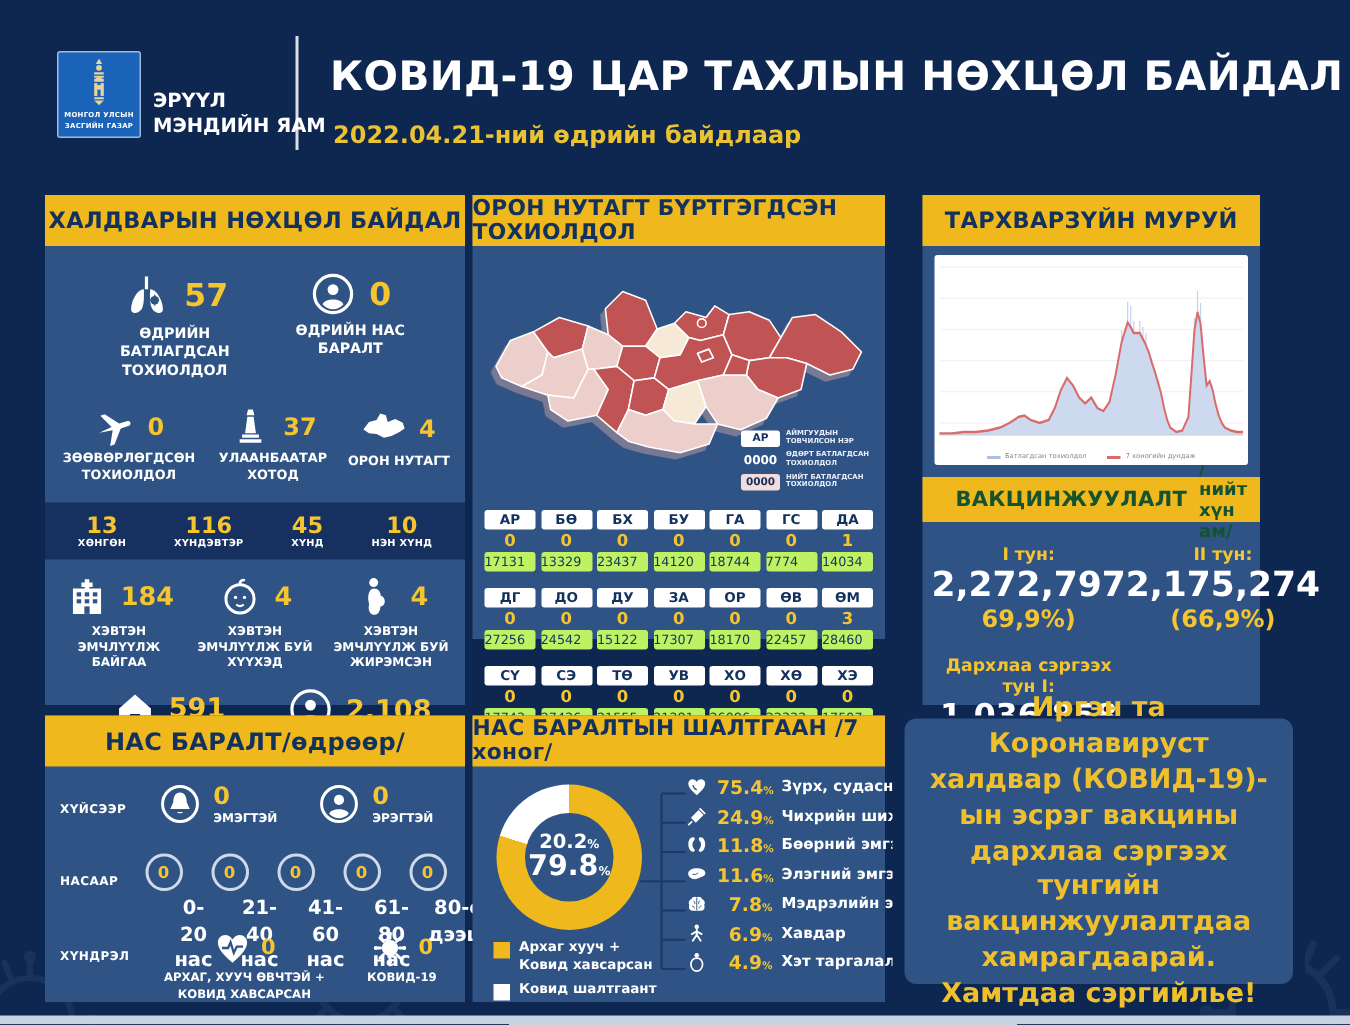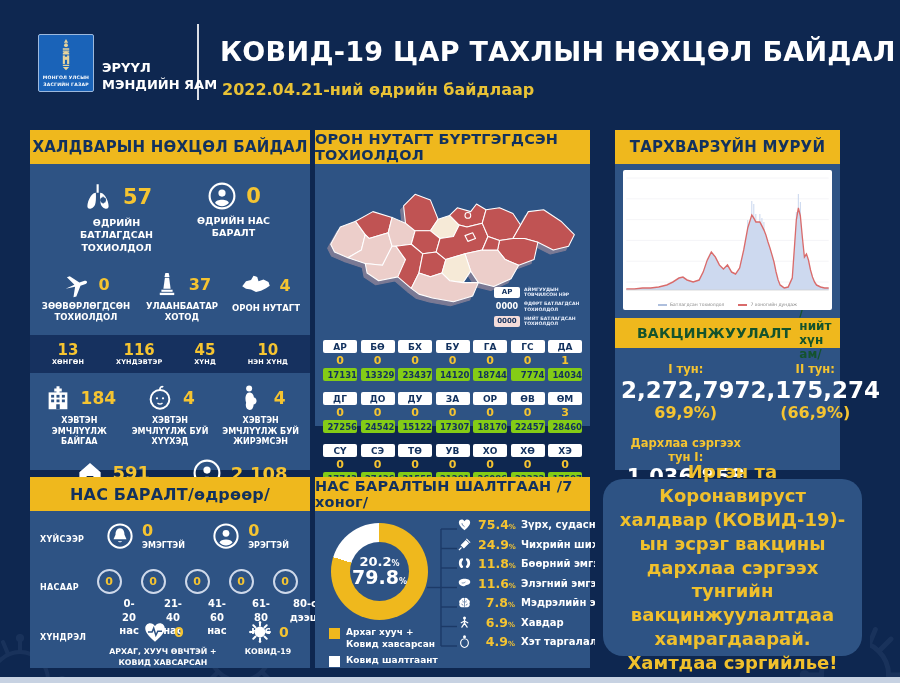--- a/index.html
+++ b/index.html
@@ -59,21 +59,21 @@
   .mleg-daily{color:#fff;font-weight:bold;font-size:8px;width:26px;text-align:center;}
   .mleg-total{background:#f4dcda;color:#12315e;font-weight:bold;font-size:7px;width:26px;text-align:center;
               border-radius:2px;padding:1px 0;}
   .mleg-label{color:#e8eefb;font-weight:bold;text-transform:uppercase;flex:1;}
   .prov-table{padding:4px 8px;}
   .prov-row{display:flex;justify-content:space-between;margin-bottom:11px;}
   .prov-cell{width:34px;display:flex;flex-direction:column;align-items:center;gap:2px;}
   .prov-code{background:#fff;color:#12315e;font-weight:bold;font-size:9px;width:100%;text-align:center;
              border-radius:2px;padding:1.5px 0;}
   .prov-daily{color:#f5c431;font-weight:bold;font-size:11px;line-height:1;}
-  .prov-total{background:#84cc16;color:#12315e;font-weight:bold;font-size:8.5px;width:100%;text-align:right;
+  .prov-total{background:#bef264;color:#12315e;font-weight:normal;font-size:8.5px;width:100%;text-align:left;
               border-radius:2px;padding:1.5px 0;}
   
   .chart-box{position:relative;margin:6px 8px 0 8px;background:#fff;height:140px;border-radius:2px;}
   #epi-svg{width:100%;height:126px;display:block;}
   .epi-legend{position:absolute;left:0;right:0;bottom:3px;display:flex;justify-content:center;gap:14px;}
   .epi-leg-item{display:flex;align-items:center;gap:3px;}
   .epi-leg-swatch{width:9px;height:2px;display:inline-block;}
   .epi-leg-label{font-size:4.5px;color:#888;}
   .vacc-head{margin-top:8px;height:30px;background:#efb81d;display:flex;align-items:center;gap:8px;
              padding:0 14px;color:#14532d;font-weight:bold;}
@@ -90,21 +90,21 @@
   .dl-rowlabel{position:absolute;left:10px;color:#fff;font-weight:bold;font-size:8px;letter-spacing:.3px;}
   .gender-row{position:absolute;left:62px;top:10px;width:210px;display:flex;justify-content:space-around;}
   .g-item{display:flex;align-items:center;gap:7px;}
   .g-col{display:flex;flex-direction:column;align-items:flex-start;}
   .g-num{color:#f5c431;font-weight:bold;font-size:16px;line-height:1;}
   .g-label{color:#fff;font-weight:bold;font-size:8px;margin-top:2px;}
   .ages-row{position:absolute;left:58px;top:58px;width:218px;display:flex;justify-content:space-between;}
   .age-item{display:flex;flex-direction:column;align-items:center;width:42px;}
   .age-ring{width:25px;height:25px;border:2px solid #cfd9ea;border-radius:50%;display:flex;align-items:center;justify-content:center;}
   .age-num{color:#f5c431;font-weight:bold;font-size:11px;}
-  .age-label{color:#fff;font-weight:bold;font-size:10px;text-align:center;line-height:1.35;margin-top:3px;padding-left:40px;}
+  .age-label{color:#fff;font-weight:bold;font-size:13px;text-align:center;line-height:1.35;margin-top:3px;padding-left:40px;}
   .comp-row{position:absolute;left:62px;top:108px;width:210px;display:flex;justify-content:space-around;align-items:flex-start;}
   .c-item{display:flex;flex-direction:column;align-items:center;max-width:120px;}
   .c-top{display:flex;align-items:center;gap:6px;}
   .c-num{color:#f5c431;font-weight:bold;font-size:14px;}
   .c-label{color:#fff;font-weight:bold;font-size:7.8px;text-align:center;line-height:1.35;margin-top:2px;text-transform:uppercase;}
   
   .mb-body{position:relative;height:159px;}
   .donut{position:absolute;left:16px;top:12px;width:97px;height:97px;border-radius:50%;}
   .donut-hole{position:absolute;left:19px;top:19px;width:59px;height:59px;border-radius:50%;background:#2e5384;
               display:flex;flex-direction:column;align-items:center;justify-content:center;line-height:1.05;}
@@ -116,21 +116,21 @@
   .dleg-sw{width:11px;height:11px;flex:0 0 11px;margin-top:1px;}
   .dleg-label{color:#fff;font-weight:bold;font-size:9px;line-height:1.3;}
   #bracket-svg{position:absolute;left:112px;top:4px;width:30px;height:150px;overflow:visible;}
   .cause-list{position:absolute;left:142px;top:4px;right:4px;}
   .cause-row{display:flex;align-items:center;height:19.5px;gap:6px;}
   .cause-ic{width:15px;height:15px;flex:0 0 15px;}
   .cause-pct{color:#f5c431;font-weight:bold;font-size:12.5px;width:37px;text-align:right;flex:0 0 37px;}
   .cause-pct-sign{font-size:7px;}
   .cause-label{color:#fff;font-weight:bold;font-size:10px;white-space:nowrap;}
   
-  .msg-box{position:absolute;left:8px;top:2px;right:8px;bottom:12px;background:#2e5384;border-radius:20px;
+  .msg-box{position:absolute;left:8px;top:2px;right:8px;bottom:12px;background:#2e5384;border-radius:8px;
            display:flex;align-items:center;justify-content:center;padding:8px 14px;}
   .msg-text{color:#f0c02c;font-weight:bold;font-size:18px;line-height:1.33;text-align:center;}
   
   .bottom-strip{position:absolute;left:0;bottom:0;width:900px;height:6px;background:#c7d2e2;}
   .wm{position:absolute;opacity:.08;}
   .map-red{fill:#c05353;}
   .map-pink{fill:#ecceca;}
   .map-cream{fill:#f6ead7;}
   .hidden-defs{position:absolute;width:0;height:0;overflow:hidden;}
 </style>

